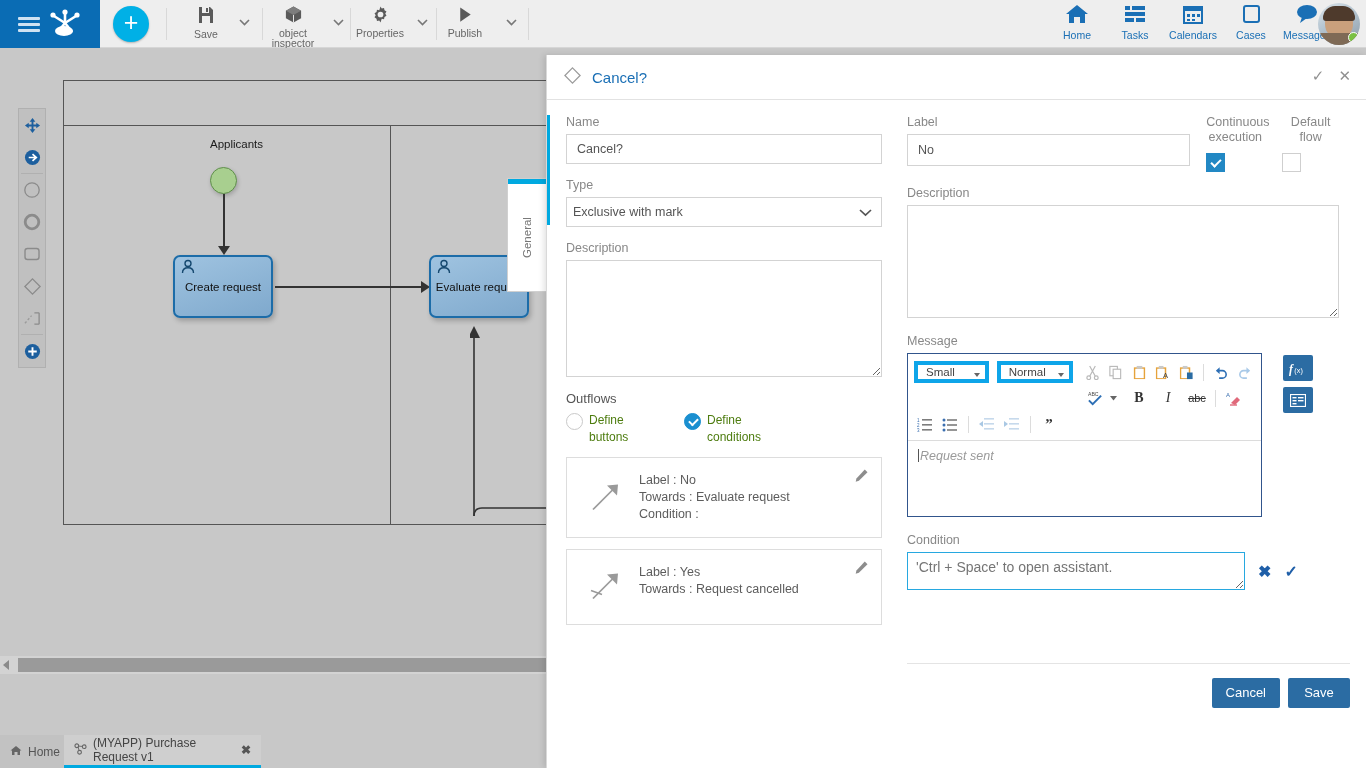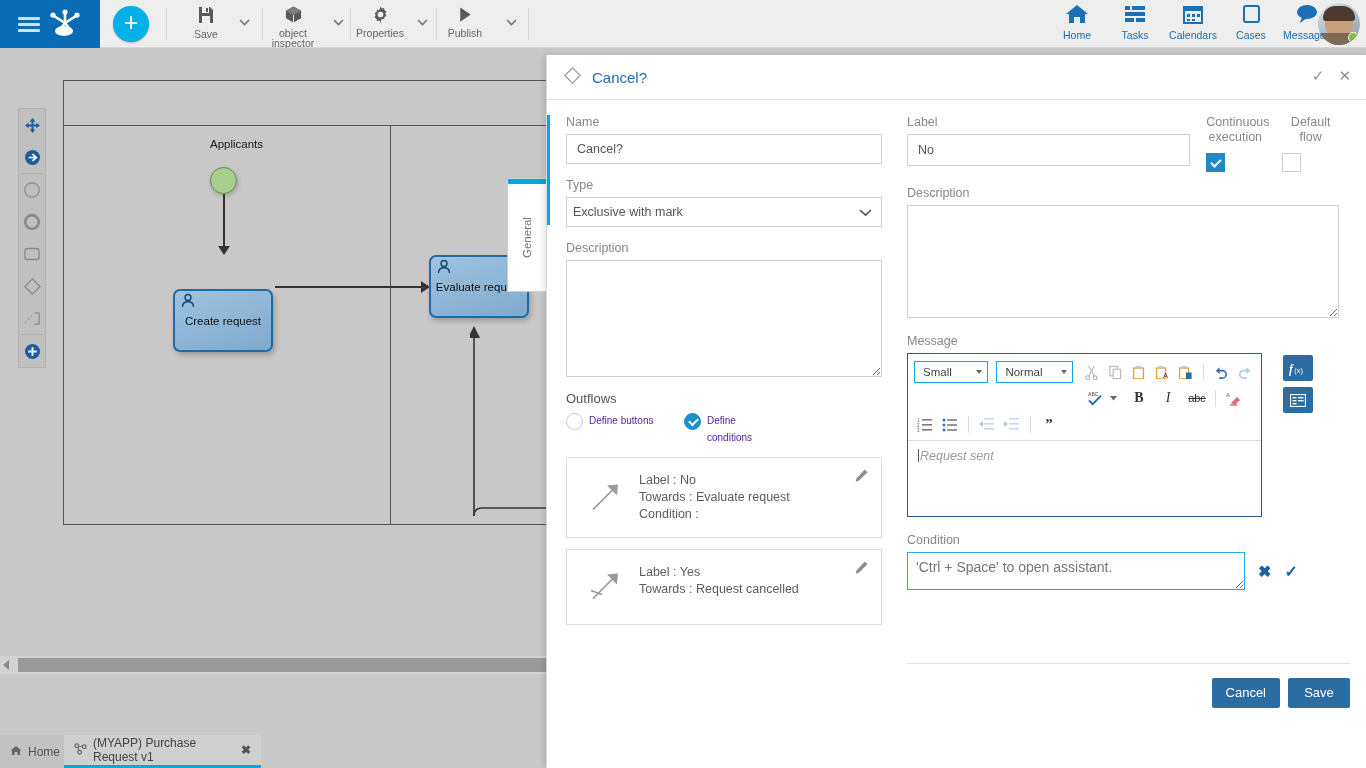--- a/index.html
+++ b/index.html
@@ -206,21 +206,21 @@
   .radio-opt { display: flex; align-items: flex-start; gap: 6px; cursor: pointer; width: 96px;}
   .rad {
     width: 17px; height: 17px; border-radius: 50%; border: 1.5px solid #c9c9c9;
     background: #fff; flex: none; margin-top: 1px;
   }
   .rad.on { background: #1a8fd0; border-color: #1a8fd0; position: relative; }
   .rad.on::after {
     content: ""; position: absolute; left: 4px; top: 4px; width: 7px; height: 4px;
     border-left: 2px solid #fff; border-bottom: 2px solid #fff; transform: rotate(-45deg);
   }
-  .radio-opt .rlab { font-size: 10px; color: #4c1d95; line-height: 17px; }
+  .radio-opt .rlab { font-size: 12px; color: #4d7c0f; line-height: 17px; }
 
   .outflow-card {
     position: relative; border: 1px solid #ddd; background: #fff;
     margin-top: 11px; padding: 14px 14px 14px 72px; min-height: 76px;
   }
   .outflow-card .of-icon { position: absolute; left: 22px; top: 50%; transform: translateY(-50%); }
   .outflow-card .of-pen { position: absolute; right: 12px; top: 10px; cursor: pointer; }
   .of-line { font-size: 12.5px; color: #5c5c5c; line-height: 17px; }
 
   
@@ -236,21 +236,21 @@
     border-left: 2px solid #fff; border-bottom: 2px solid #fff; transform: rotate(-45deg);
   }
 
   
   #editor {
     border: 1px solid #31558c; background: #fff; width: 355px;
   }
   #ed-toolbar { background: #fff; border-bottom: 1px solid #dcdcdc; padding: 5px 6px 3px; }
   .ed-row { display: flex; align-items: center; gap: 3px; min-height: 26px; }
   .ed-sel {
-    height: 22px; border: 1px solid #0ea5e9; background: #fff; font-size: 11.5px; color: #444;
+    height: 22px; border: 4px solid #0ea5e9; background: #fff; font-size: 11.5px; color: #444;
     padding: 0 16px 0 8px; display: flex; align-items: center; position: relative; cursor: pointer;
     font-family: "Liberation Sans", sans-serif;
   }
   .ed-sel .c { position: absolute; right: 5px; top: 8px; width: 0; height: 0;
     border-left: 3.5px solid transparent; border-right: 3.5px solid transparent; border-top: 4px solid #666; }
   .ed-btn { width: 22px; height: 22px; display: flex; align-items: center; justify-content: center; cursor: pointer; }
   .ed-div { width: 1px; height: 17px; background: #dcdcdc; margin: 0 4px; }
   #ed-body {
     height: 75px; padding: 8px 10px; font-size: 12.5px; color: #9a9a9a;
     font-style: italic; outline: none;
@@ -447,21 +447,21 @@
     <div class="lane-div" style="left:326px;"></div>
   </div>
 
   <div class="lane-title" style="left:210px; top:70px;margin-top:20px;">Applicants</div>
 
   <div class="start-evt" style="left:210px; top:119px;"></div>
 
   <div class="conn" style="left:223px; top:146px; width:1.6px; height:54px;"></div>
   <div class="arrowhead" style="left:218px; top:198px; border-left:6px solid transparent; border-right:6px solid transparent; border-top:9px solid #333;"></div>
 
-  <div class="bpm-task" style="left:173px; top:207px;margin-top:34px;">
+  <div class="bpm-task" style="left:173px; top:207px;">
     <span class="usr">
       <svg width="16" height="16" viewBox="0 0 16 16">
           <circle cx="8" cy="4.5" r="3" fill="none" stroke="#15486f" stroke-width="1.4"></circle>
           <path d="M2.5 14c0-3.3 2.4-5.2 5.5-5.2S13.5 10.7 13.5 14" fill="none" stroke="#15486f" stroke-width="1.4"></path>
         </svg>
     </span>
     <span>Create request</span>
   </div>
 
   <div class="conn" style="left:275px; top:238px; width:150px; height:1.6px;"></div>

